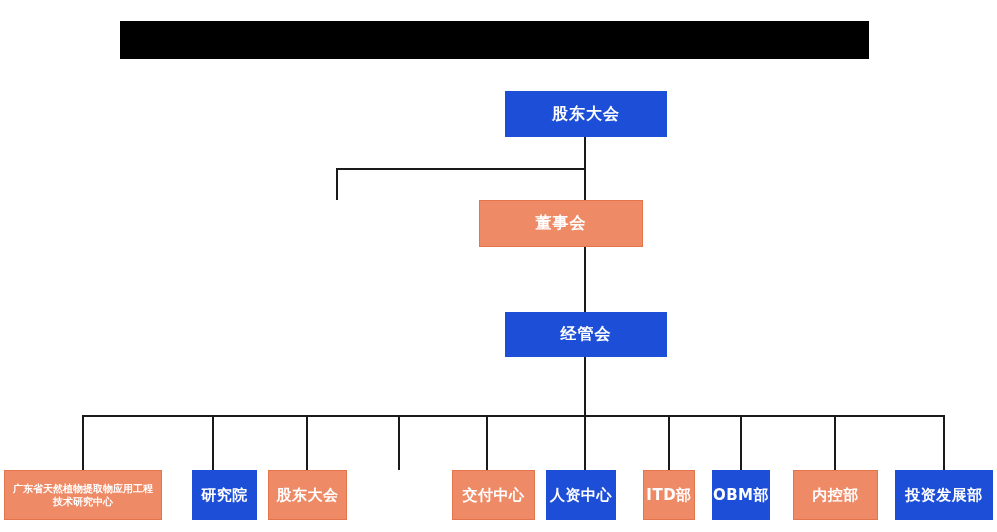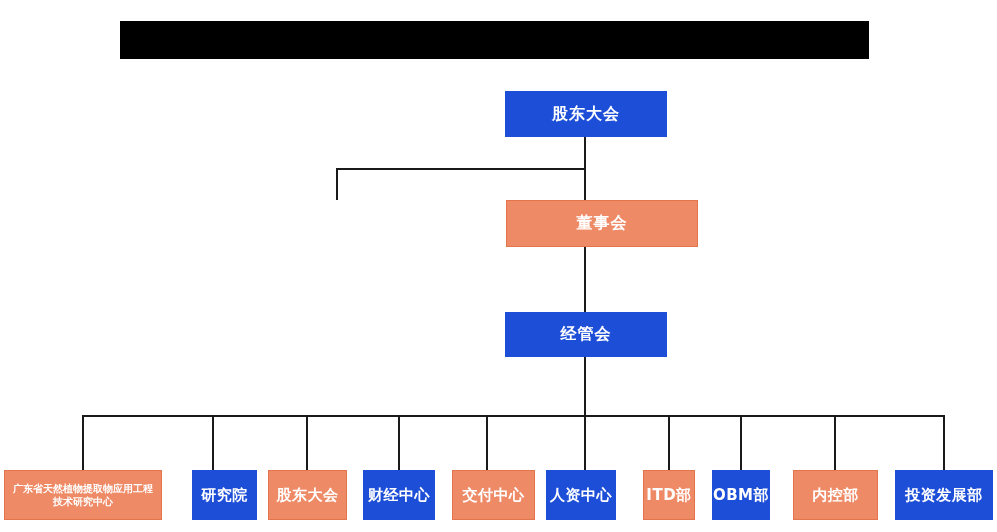--- a/index.html
+++ b/index.html
@@ -79,39 +79,36 @@
   <div class="line v" style="left:486px; top:416px; height:54px;"></div>
   <div class="line v" style="left:668px; top:416px; height:54px;"></div>
   <div class="line v" style="left:740px; top:416px; height:54px;"></div>
   <div class="line v" style="left:834px; top:416px; height:54px;"></div>
   <div class="line v" style="left:943px; top:416px; height:54px;"></div>
 
   <div class="node primary" style="left:505px; top:91px; width:162px; height:46px;">
     <span>股东大会</span>
   </div>
 
-  <div class="node secondary" style="left:506px; top:200px; width:192px; height:47px;align-items:center;">
+  <div class="node secondary" style="left:479px; top:200px; width:164px; height:47px;align-items:center;">
     <span>董事会</span>
   </div>
 
   <div class="node primary" style="left:505px; top:312px; width:162px; height:45px;">
     <span>经管会</span>
   </div>
 
   <div class="node dept secondary small-text" style="left:4px; top:470px; width:158px; height:50px;">
     <span>广东省天然植物提取物应用工程技术研究中心</span>
   </div>
   <div class="node dept primary" style="left:192px; top:470px; width:65px; height:50px;">
     <span>研究院</span>
   </div>
   <div class="node dept secondary" style="left:268px; top:470px; width:79px; height:50px;">
     <span>股东大会</span>
-  </div>
-  <div class="node dept primary" style="left:363px; top:470px; width:72px; height:50px;">
-    <span>财经中心</span>
   </div>
   <div class="node dept secondary" style="left:452px; top:470px; width:83px; height:50px;">
     <span>交付中心</span>
   </div>
   <div class="node dept primary" style="left:546px; top:470px; width:70px; height:50px;">
     <span>人资中心</span>
   </div>
   <div class="node dept secondary" style="left:643px; top:470px; width:52px; height:50px;">
     <span>ITD部</span>
   </div>

